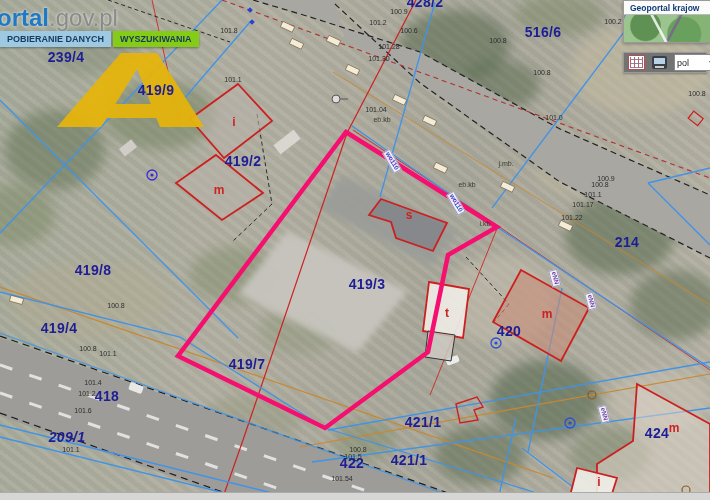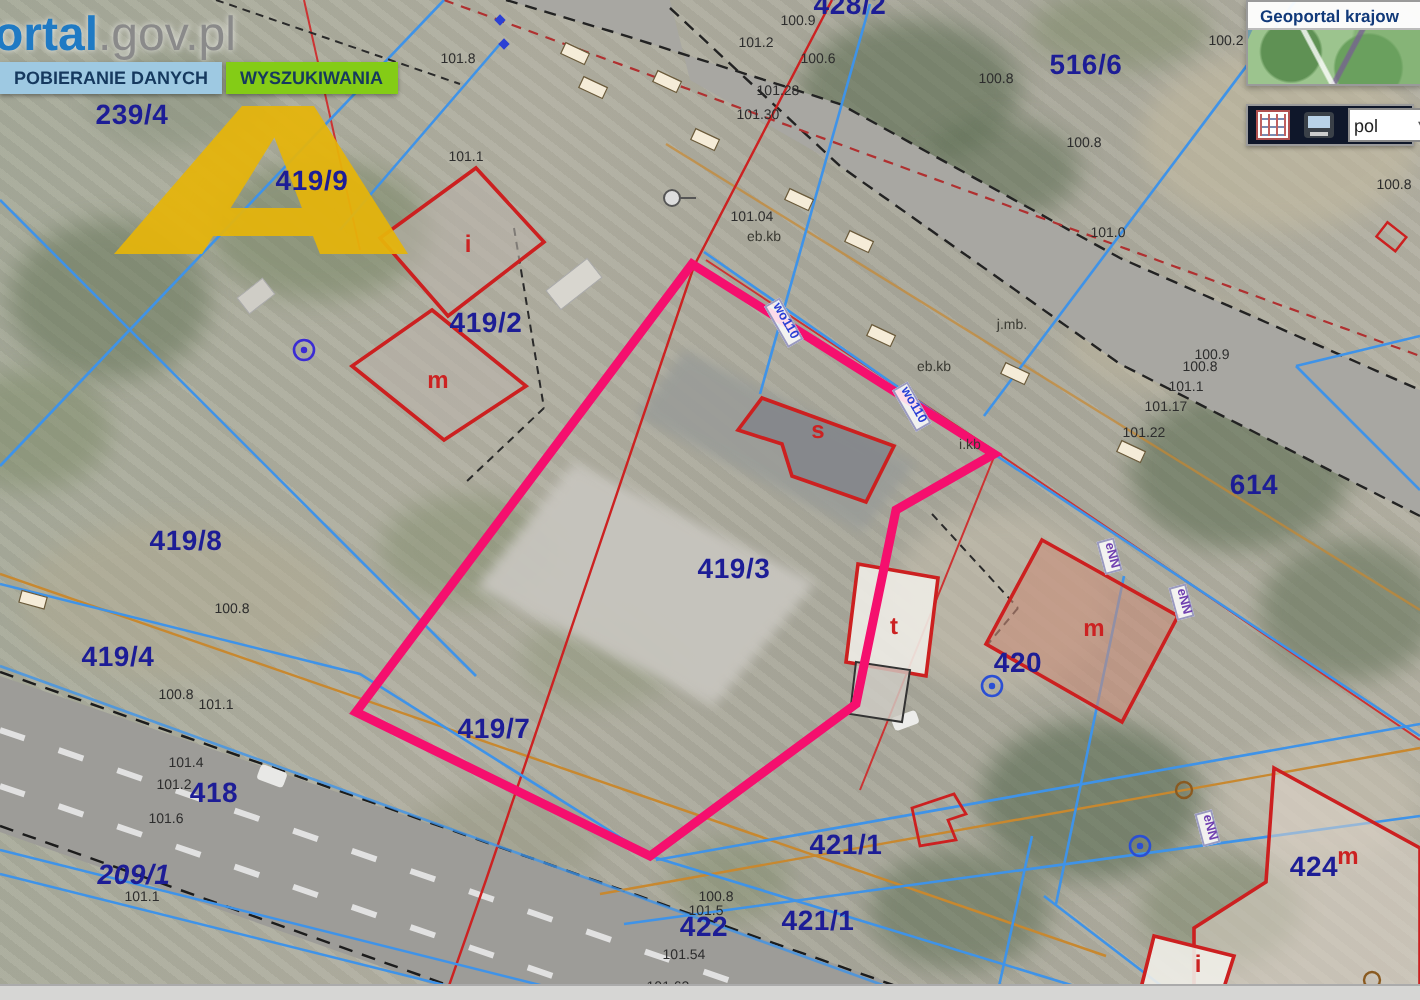--- a/index.html
+++ b/index.html
@@ -37,21 +37,21 @@
   .minimap{height:27px;margin:0;border-top:1px solid #bbb;
     background:
       linear-gradient(115deg, rgba(70,120,200,.5) 0 2%, transparent 2.5%),
       linear-gradient(62deg, transparent 40%, rgba(255,255,255,.8) 41%, rgba(255,255,255,.8) 43%, transparent 44%),
       linear-gradient(118deg, transparent 55%, rgba(120,90,150,.7) 56%, rgba(120,90,150,.7) 58%, transparent 59%),
       radial-gradient(circle at 25% 40%, #5f9154 0 22%, transparent 24%),
       radial-gradient(circle at 70% 70%, #6aa05e 0 26%, transparent 28%),
       radial-gradient(circle at 90% 20%, #86b477 0 30%, transparent 32%),
       #9cc48e;cursor:pointer;}
   .mini-toolbar{position:absolute;right:3px;top:52px;width:84px;height:21px;
-    background:#0f172a;border:1px solid #9a9a9a;box-shadow:0 1px 2px rgba(0,0,0,.3);
+    background:#737373;border:1px solid #9a9a9a;box-shadow:0 1px 2px rgba(0,0,0,.3);
     display:flex;align-items:center;gap:7px;padding:0 4px;box-sizing:border-box;}
   .tool-btn{width:15px;height:13px;cursor:pointer;position:relative;flex:none;}
   .grid-btn{border:1px solid #b05050;
     background:
       linear-gradient(#fff,#fff) ,
       #fff;}
   .grid-btn:before{content:"";position:absolute;inset:1px;
     background:
       repeating-linear-gradient(90deg,#c06060 0 1px,transparent 1px 4px),
       repeating-linear-gradient(0deg,#7a8ab0 0 1px,transparent 1px 4px);}
@@ -234,21 +234,21 @@
         <span class="parcel-label" style="left: 93px; top: 270px; transform: translate(-50%, -50%);">419/8</span>
         <span class="parcel-label" style="left: 59px; top: 328px; transform: translate(-50%, -50%);">419/4</span>
         <span class="parcel-label" style="left: 367px; top: 252px; transform: translate(-50%, -50%); margin-top: 32px;">419/3</span>
         <span class="parcel-label" style="left: 247px; top: 364px; transform: translate(-50%, -50%); text-align: right;">419/7</span>
         <span class="parcel-label" style="left: 107px; top: 396px; transform: translate(-50%, -50%);">418</span>
         <span class="parcel-label" style="left: 67px; top: 437px; transform: translate(-50%, -50%); font-style: italic;">209/1</span>
         <span class="parcel-label" style="left: 352px; top: 463px; transform: translate(-50%, -50%);">422</span>
         <span class="parcel-label" style="left: 409px; top: 460px; transform: translate(-50%, -50%);">421/1</span>
         <span class="parcel-label" style="left: 423px; top: 422px; transform: translate(-50%, -50%);">421/1</span>
         <span class="parcel-label" style="left: 509px; top: 331px; transform: translate(-50%, -50%);">420</span>
-        <span class="parcel-label" style="left: 627px; top: 242px; transform: translate(-50%, -50%);">614</span>
+        <span class="parcel-label" style="left: 627px; top: 242px; transform: translate(-50%, -50%);">214</span>
         <span class="parcel-label" style="left: 543px; top: 32px; transform: translate(-50%, -50%);">516/6</span>
         <span class="parcel-label" style="left: 425px; top: 2px; transform: translate(-50%, -50%);">428/2</span>
         <span class="parcel-label" style="left: 550px; top: 484px; transform: translate(-50%, -50%); margin-top: 35px;">423/2</span>
         <span class="parcel-label" style="left: 657px; top: 433px; transform: translate(-50%, -50%);">424</span>
       </div>
     <div id="building-labels">
         <span class="building-label" style="left: 234px; top: 122px; transform: translate(-50%, -50%);">i</span>
         <span class="building-label" style="left: 219px; top: 190px; transform: translate(-50%, -50%);">m</span>
         <span class="building-label" style="left: 409px; top: 215px; transform: translate(-50%, -50%);">s</span>
         <span class="building-label" style="left: 447px; top: 313px; transform: translate(-50%, -50%);">t</span>

